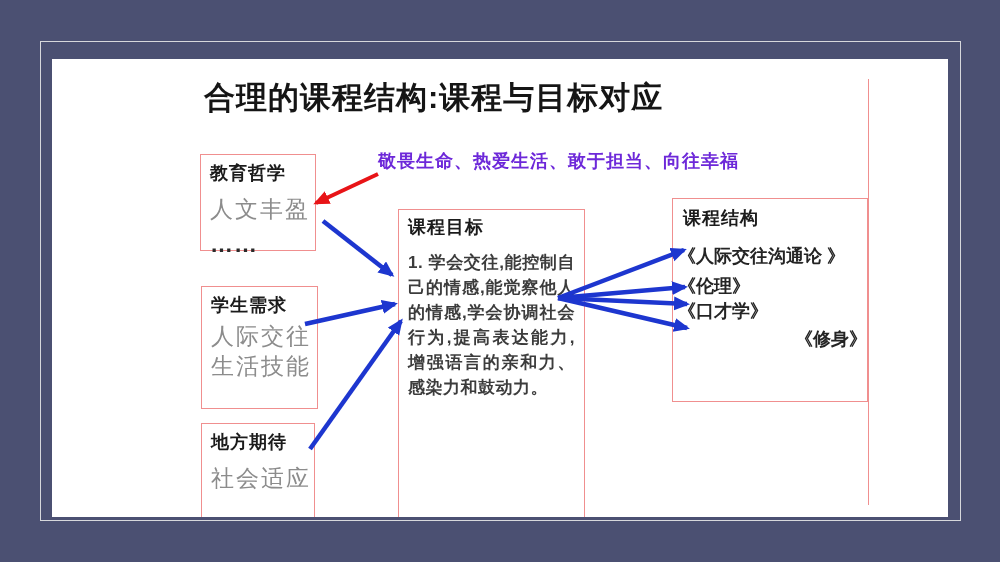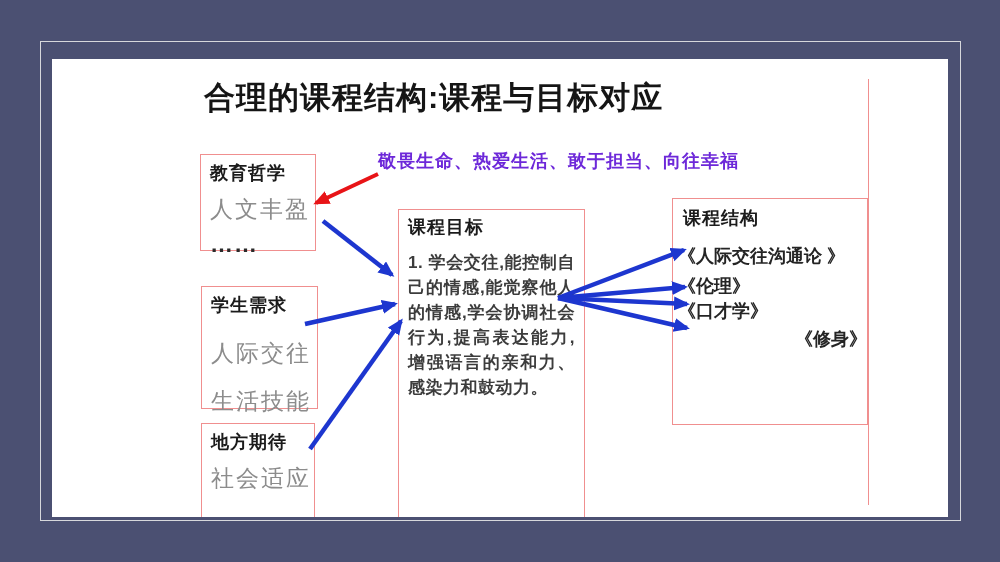--- a/index.html
+++ b/index.html
@@ -36,29 +36,29 @@
     margin:6px 0 0 9px;font-size:18px;font-weight:bold;color:#1b1b1b;
     letter-spacing:1px;white-space:nowrap;
   }
   .rbox .line{
     margin:13px 0 0 9px;font-size:23px;color:#8c8c8c;letter-spacing:2px;
     line-height:22px;white-space:nowrap;
   }
   .rbox .line.dots{color:#2a2a2a;font-weight:bold;letter-spacing:1px;}
   .box-philosophy{left:148px;top:95px;width:116px;height:97px;}
   .box-needs{left:149px;top:227px;width:117px;height:123px;}
-  .box-needs .line{margin-top:26px;font-family:Liberation Serif, serif;}
+  .box-needs .line{margin-top:8px;}
   .box-expect{left:149px;top:364px;width:114px;height:150px;}
   .box-objectives{left:346px;top:139px;width:187px;height:345px;margin-top:11px;}
   .box-objectives h3{margin:5px 0 0 9px;}
   .obj-body{
     margin:11px 9px 0 9px;font-size:17px;line-height:25px;color:#3c3c3c;
     font-weight:600;text-align:justify;letter-spacing:0.5px;
   }
-  .box-structure{left:620px;top:139px;width:196px;height:227px;}
+  .box-structure{left:620px;top:139px;width:196px;height:204px;}
   .box-structure h3{margin:7px 0 0 10px;}
   .struct-item{
     margin:0 0 0 5px;font-size:18px;font-weight:bold;color:#242424;
     line-height:22px;white-space:nowrap;
   }
   .si-0{margin-top:15px;}
   .si-1{margin-top:8px;}
   .si-2{margin-top:3px;}
   .si-3{margin-top:6px;text-align:right;}
   .vline{

